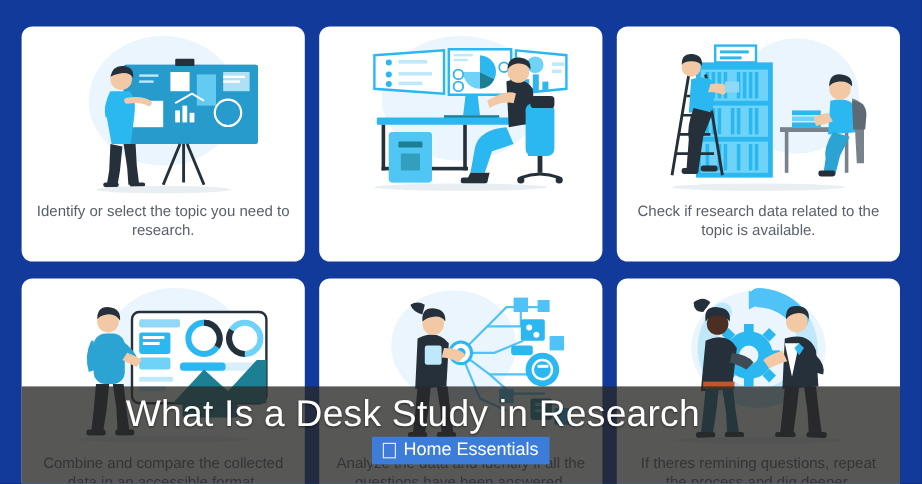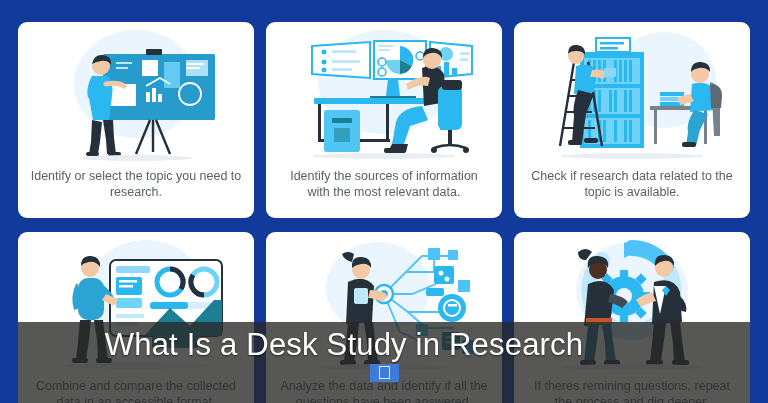--- a/index.html
+++ b/index.html
@@ -183,21 +183,20 @@
         <rect x="118" y="126" width="22" height="5" rx="2" fill="#25303a"></rect>
         <path d="M172 70 q16 2 18 14 l-2 24 h-14 l2 -22z" fill="#2bb7f0"></path>
         <rect x="172" y="64" width="24" height="44" rx="6" fill="#2bb7f0"></rect>
         <rect x="176" y="58" width="20" height="10" rx="3" fill="#25303a"></rect>
         <rect x="182" y="108" width="4" height="14" fill="#25303a"></rect>
         <path d="M168 126 q16 -6 32 0" stroke="#25303a" stroke-width="2.5" fill="none"></path>
         <circle cx="168" cy="128" r="3" fill="#25303a"></circle>
         <circle cx="200" cy="128" r="3" fill="#25303a"></circle>
         <ellipse cx="118" cy="134" rx="72" ry="3" fill="#e9eef2"></ellipse>
       </svg>
-      <div class="caption">Identify the sources of information with the most relevant data.</div>
     </div>
 
     <div class="card">
       <svg class="art" viewBox="0 0 236 142">
         <ellipse cx="150" cy="58" rx="52" ry="48" fill="#eaf5fd"></ellipse>
         <rect x="82" y="16" width="34" height="14" fill="#ffffff" stroke="#2bb7f0" stroke-width="2"></rect>
         <rect x="86" y="20" width="24" height="2.5" fill="#2bb7f0"></rect>
         <rect x="86" y="25" width="18" height="2.5" fill="#2bb7f0"></rect>
         <rect x="66" y="30" width="64" height="96" fill="#2bb7f0"></rect>
         <rect x="70" y="36" width="56" height="26" fill="#6fd3f7"></rect>
@@ -381,16 +380,17 @@
 
   </div>
 
   <div class="overlay"></div>
 
   <div class="overlay-title">What Is a Desk Study in Research</div>
 
   <div class="badge-wrap">
     <span class="badge">
       <span class="badge-icon"></span>
+      <span>Home Essentials</span>
     </span>
   </div>
 
 </div>
 
 </body></html>

